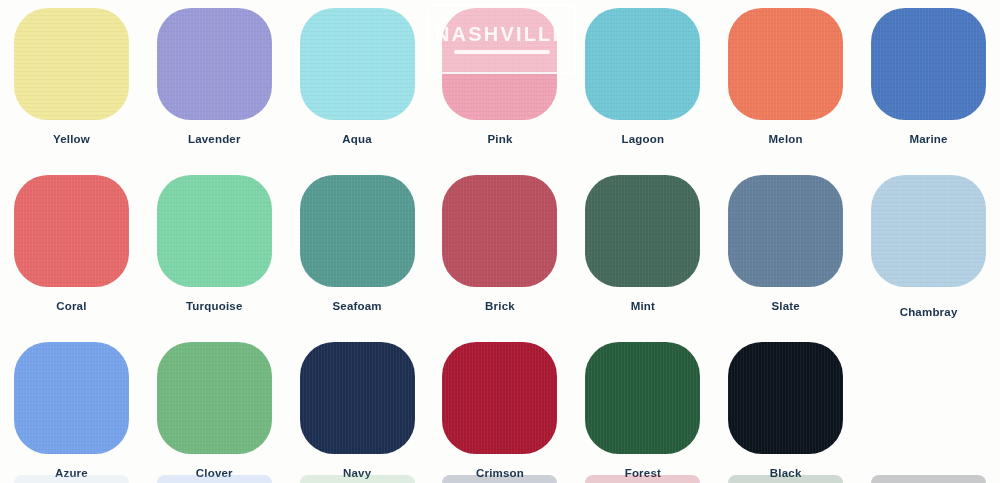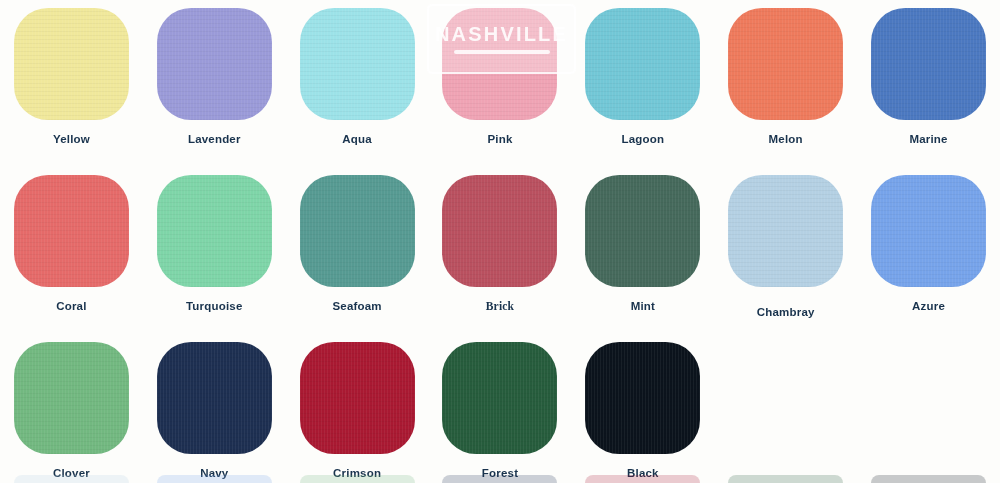--- a/index.html
+++ b/index.html
@@ -170,25 +170,29 @@
     <div class="swatch-cell">
       <div class="swatch-chip" style="background: rgb(126, 213, 168);"></div>
       <div class="swatch-label" style="color: rgb(25, 51, 77);">Turquoise</div>
     </div>
     <div class="swatch-cell">
       <div class="swatch-chip" style="background: rgb(86, 154, 146);"></div>
       <div class="swatch-label" style="color: rgb(25, 51, 77);">Seafoam</div>
     </div>
     <div class="swatch-cell">
       <div class="swatch-chip" style="background: rgb(185, 80, 95);"></div>
-      <div class="swatch-label" style="color: rgb(25, 51, 77); font-family: Liberation Serif, serif;">Brick</div>
+      <div class="swatch-label" style="color: rgb(25, 51, 77);">Brick</div>
     </div>
     <div class="swatch-cell">
       <div class="swatch-chip" style="background: rgb(69, 105, 91);"></div>
       <div class="swatch-label" style="color: rgb(25, 51, 77);">Mint</div>
+    </div>
+    <div class="swatch-cell">
+      <div class="swatch-chip" style="background: rgb(100, 128, 156);"></div>
+      <div class="swatch-label" style="color: rgb(25, 51, 77);">Slate</div>
     </div>
     <div class="swatch-cell">
       <div class="swatch-chip" style="background: rgb(180, 208, 227);"></div>
       <div class="swatch-label" style="color: rgb(25, 51, 77); margin-top: 20px;">Chambray</div>
     </div>
     <div class="swatch-cell">
       <div class="swatch-chip" style="background: rgb(118, 163, 234);"></div>
       <div class="swatch-label" style="color: rgb(25, 51, 77);">Azure</div>
     </div>
     <div class="swatch-cell">

